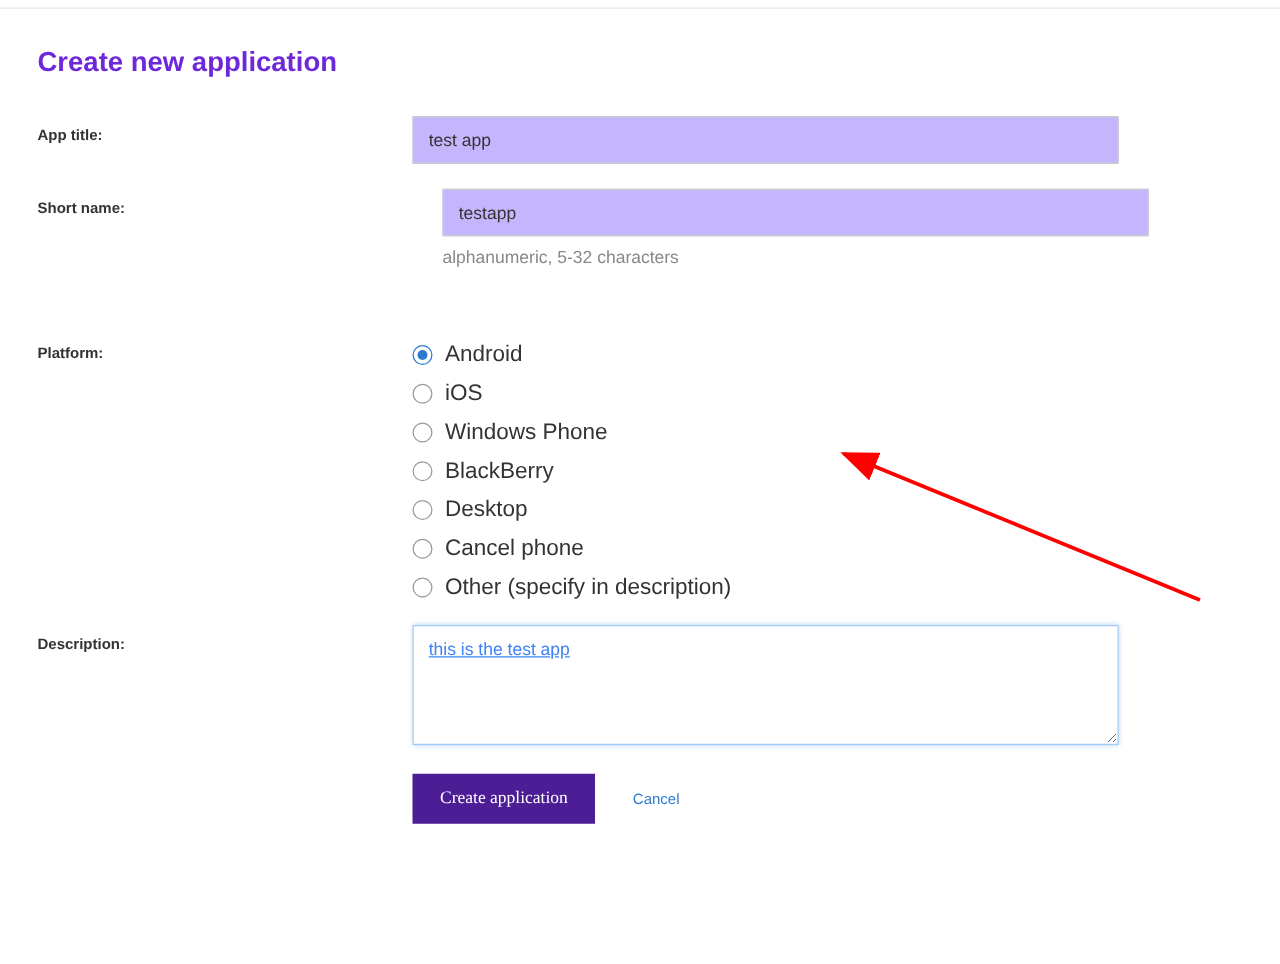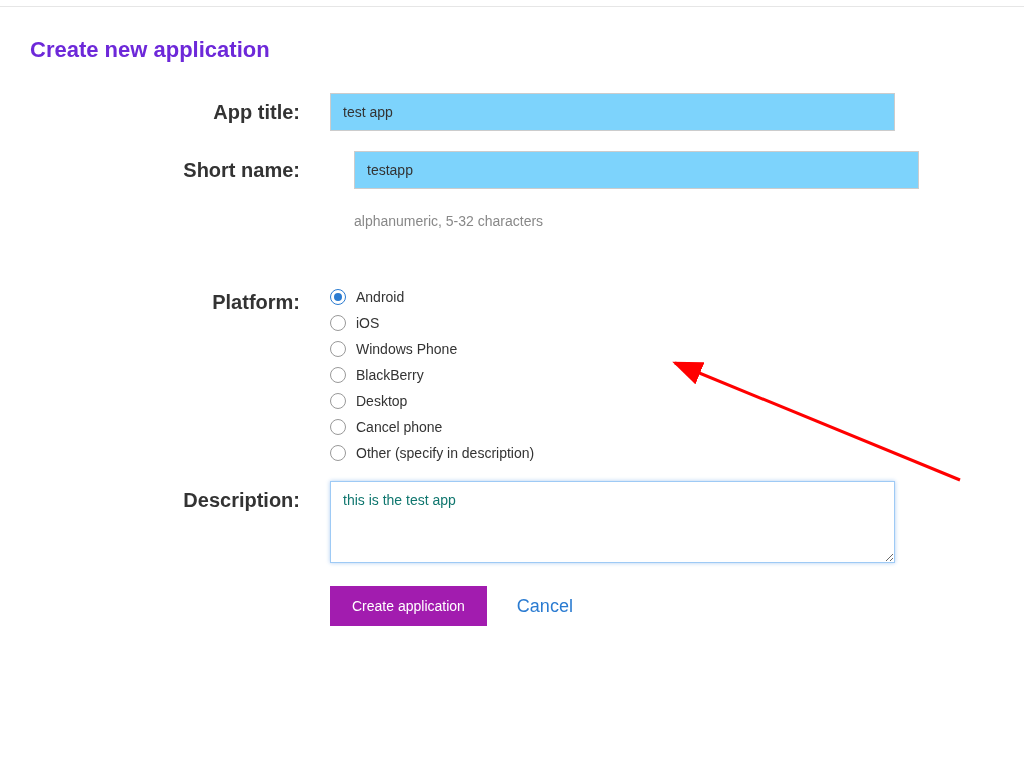--- a/index.html
+++ b/index.html
@@ -34,46 +34,46 @@
       display: flex;
       align-items: flex-start;
       margin-bottom: 20px;
     }
     .form-row.big-gap {
       margin-bottom: 40px;
       gap: 24px;
     }
     .label-col {
       width: 300px;
-      text-align: right;
+      text-align: left;
       padding-right: 30px;
       padding-top: 8px;
       font-weight: 600;
       color: #333;
-      font-size: 20px;
+      font-size: 12px;
     }
     .label-col.radio-lbl {
       padding-top: 2px;
     }
     .input-col {
       width: 595px;
     }
     .txt-input {
       width: 565px;
       height: 38px;
       padding: 8px 12px;
       border: 1px solid #ccc;
       font-size: 14px;
       color: #333;
-      background: #7dd3fc;
+      background: #c4b5fd;
       outline: none;
       font-family: inherit;
     }
     .hint {
-      margin-top: 24px;
+      margin-top: 8px;
       font-size: 14px;
       color: #888;
     }
     .radio-list {
       display: flex;
       flex-direction: column;
       gap: 10px;
     }
     .radio-item {
       display: flex;
@@ -98,53 +98,54 @@
       width: 8px;
       height: 8px;
       border-radius: 50%;
       background: #2a7bd1;
       display: none;
     }
     .radio-item.selected .radio-dot {
       display: block;
     }
     .radio-label {
-      font-size: 14px;
+      font-size: 18px;
       color: #333;
     }
     .desc-textarea {
       width: 565px;
-      height: 82px;
+      height: 96px;
       padding: 10px 12px;
       border: 1px solid #9ecaf5;
       font-size: 14px;
-      color: #0f766e;
+      color: #3b82f6;
       background: #fff;
       resize: both;
       outline: none;
       font-family: inherit;
       box-shadow: 0 0 4px rgba(74, 144, 226, 0.45);
+      text-decoration: underline;
     }
     .button-row {
       display: flex;
       align-items: center;
       gap: 30px;
     }
     .btn-primary {
-      background: #a21caf;
+      background: #4c1d95;
       color: #fff;
       border: none;
       padding: 12px 22px;
       font-size: 14px;
       cursor: pointer;
-      font-family: Liberation Sans, sans-serif;
+      font-family: Liberation Serif, serif;
     }
     .link-cancel {
       color: #2a7bd1;
-      font-size: 18px;
+      font-size: 12px;
       cursor: pointer;
       text-decoration: none;
     }
     
     .arrow-overlay {
       position: absolute;
       top: 0;
       left: 0;
       pointer-events: none;
     }

